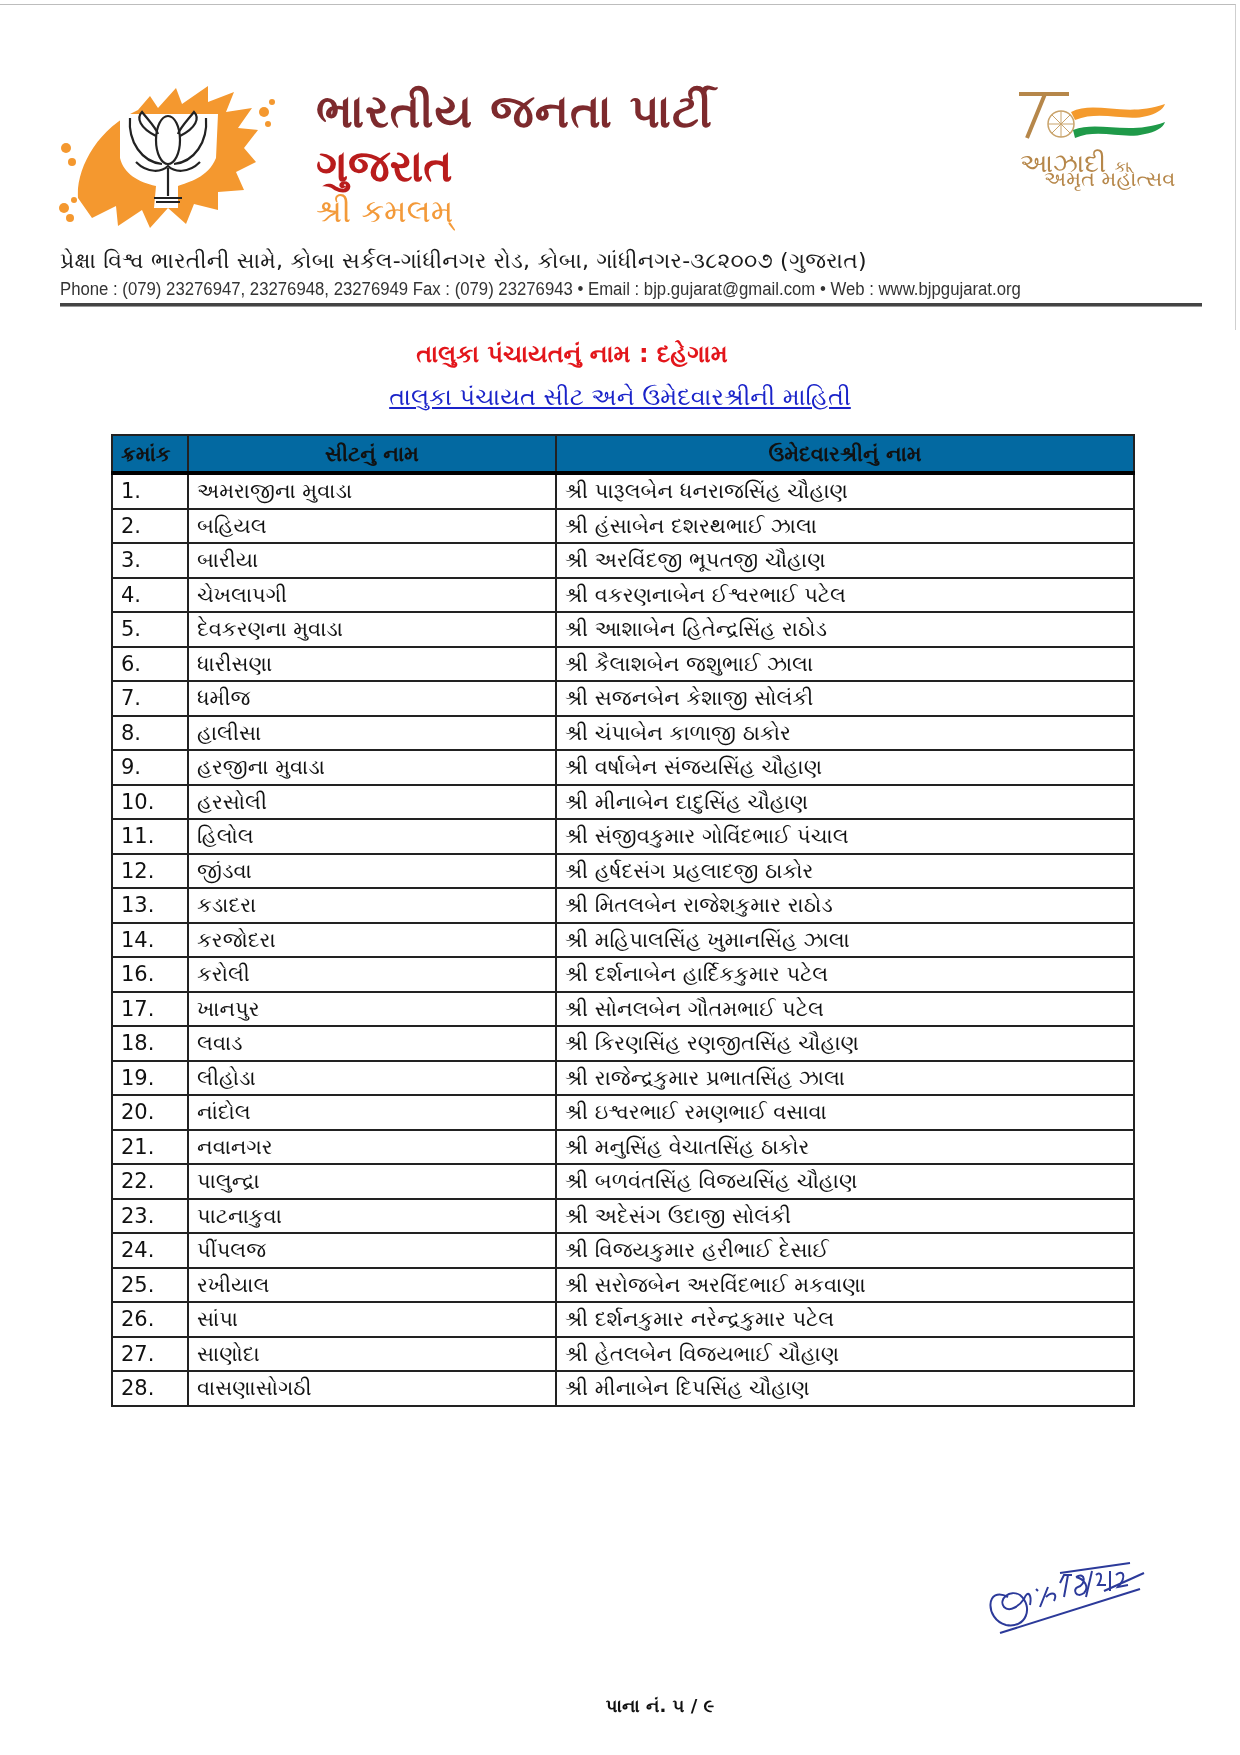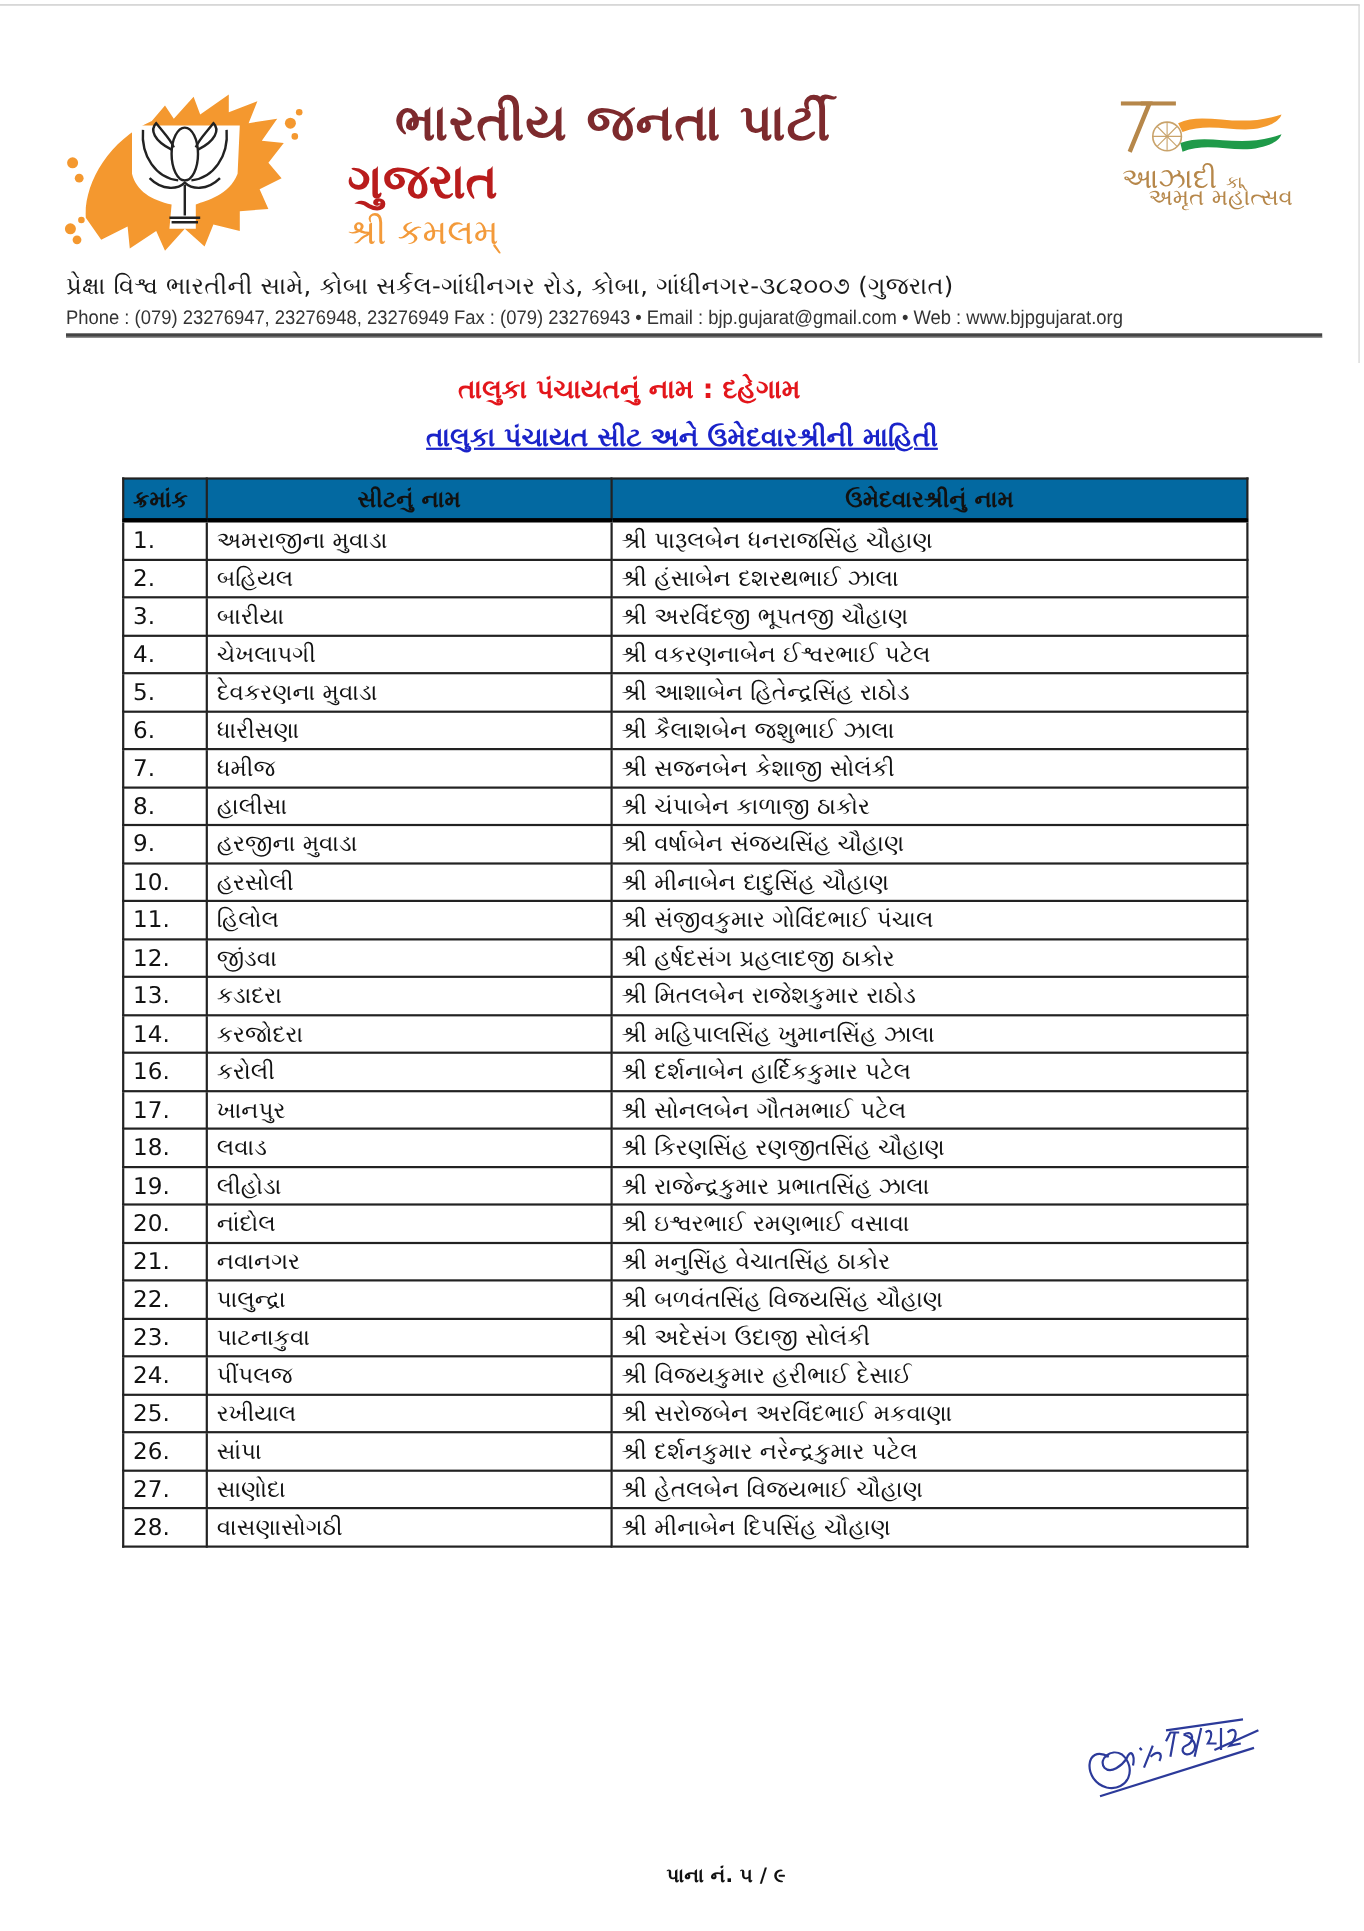--- a/index.html
+++ b/index.html
@@ -1,30 +1,30 @@
 <!DOCTYPE html>
 <html><head>
 <meta charset="utf-8">
 <style>
   html, body { margin:0; padding:0; background:#ffffff; }
   body { width:1240px; height:1755px; position:relative; overflow:hidden; font-family:"DejaVu Sans", sans-serif; color:#111; }
   .page-frame { position:absolute; left:0; top:4px; width:1236px; height:326px; border-top:1px solid #bdbdbd; border-right:1px solid #cfcfcf; box-sizing:border-box; }
   .logo { position:absolute; left:58px; top:78px; width:226px; height:160px; }
-  .title-main { position:absolute; left:316px; top:84px; font-size:46px; font-weight:bold; color:#7d2a2d; letter-spacing:1px; white-space:nowrap;margin-left:43px; }
+  .title-main { position:absolute; left:316px; top:84px; font-size:46px; font-weight:bold; color:#7d2a2d; letter-spacing:1px; white-space:nowrap; }
   .title-sub { position:absolute; left:316px; top:140px; font-size:44px; font-weight:bold; color:#b91c1c; white-space:nowrap; }
   .title-kamalam { position:absolute; left:316px; top:192px; font-size:32px; color:#f39a3a; white-space:nowrap; }
   .azadi { position:absolute; left:1015px; top:92px; width:195px; height:120px; }
   .azadi-line1 { position:absolute; left:1020px; top:148px; font-size:26px; color:#b6874a; white-space:nowrap; }
   .azadi-ka { font-size:16px; }
   .azadi-line2 { position:absolute; left:1044px; top:167px; font-size:21px; color:#b6874a; white-space:nowrap; }
   .address { position:absolute; left:60px; top:248px; font-size:22px; color:#1a1a1a; white-space:nowrap; letter-spacing:0.2px; }
   .contact { position:absolute; left:60px; top:279px; font-family:"Liberation Sans", sans-serif; font-size:18px; color:#333; white-space:nowrap; transform:scaleX(0.93); transform-origin:left; }
   .rule { position:absolute; left:60px; top:303px; width:1142px; height:3px; background:#444; border-bottom:1px solid #999; }
   .doc-title { position:absolute; left:0; width:1144px; text-align:center; top:340px; font-size:24px; font-weight:bold; color:#e3161b; white-space:nowrap; }
-  .doc-subtitle { position:absolute; left:0; width:1240px; text-align:center; top:383px; font-size:24px; font-weight:bold; color:#1a23c9; text-decoration:underline; white-space:nowrap; }
+  .doc-subtitle { position:absolute; left:0; width:1240px; text-align:center; top:383px; font-size:24px; font-weight:normal; color:#1a23c9; text-decoration:underline; white-space:nowrap; }
   table.cand { position:absolute; left:111px; top:434px; width:1024px; border-collapse:collapse; font-family:"DejaVu Sans", sans-serif; }
   table.cand th, table.cand td { border:2px solid #222; padding:0 8px; height:32.5px; font-size:21px; text-align:left; white-space:nowrap; }
   table.cand th { background:#0369a1; height:35px; font-weight:bold; text-align:center; border-bottom:4px solid #000; font-size:21px; }
   table.cand th.col-no { text-align:left; }
   .col-no { width:58px; }
   .col-seat { width:350px; }
   .signature { position:absolute; left:980px; top:1545px; width:170px; height:90px; }
   .footer { position:absolute; left:0; width:1240px; text-align:center; top:1695px; font-size:18px; font-weight:bold; color:#111;padding-left:40px; }
 </style>
 </head>

